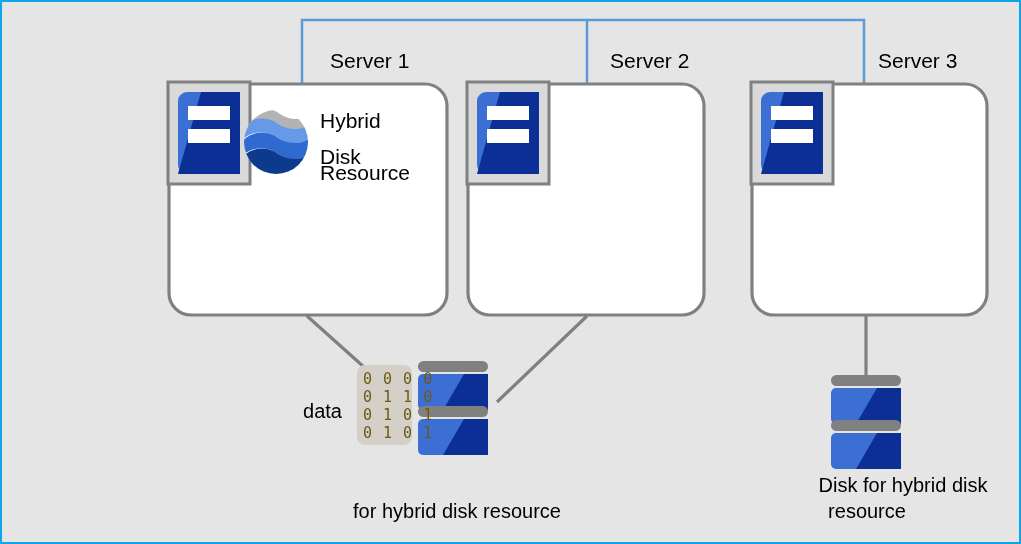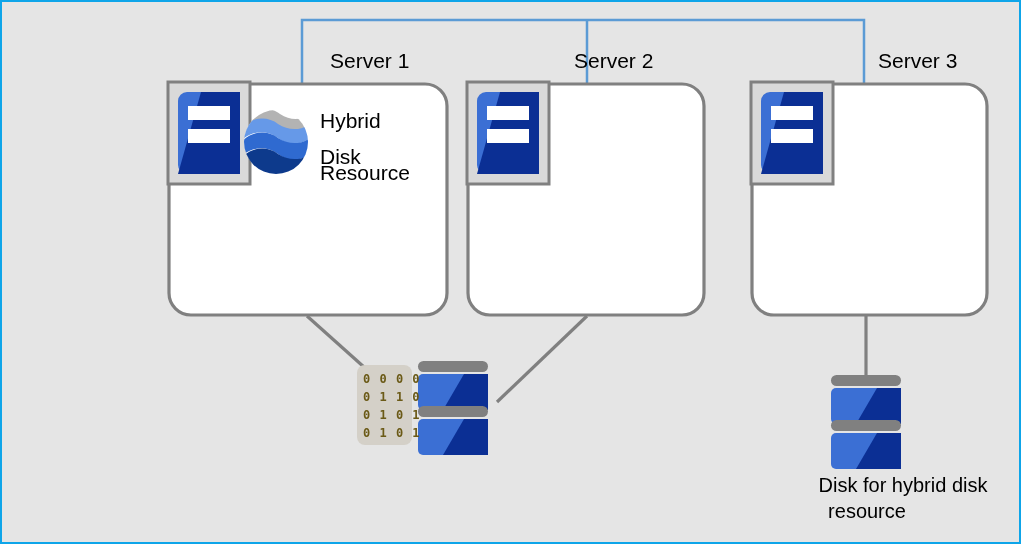--- a/index.html
+++ b/index.html
@@ -33,22 +33,22 @@
     line-height: 27px;
     white-space: pre;
   }
   .srv-label { font-size: 21px; }
   .res-label { font-size: 21px; line-height: 27px; }
   .caption { font-size: 20px; line-height: 26px; text-align: center; }
   .latest { font-size: 20px; line-height: 26px; text-align: right; }
   .binary-text {
     position: absolute;
     font-family: "DejaVu Sans Mono", monospace;
-    font-size: 12px;
-    font-weight: bold;
+    font-size: 15px;
+    font-weight: normal;
     line-height: 16px;
     letter-spacing: 1px;
     color: #6b5a17;
     white-space: pre;
   }
 </style>
 </head>
 <body>
 
 <div id="canvas">
@@ -140,30 +140,32 @@
       <rect x="829" y="373" width="70" height="11" rx="5.5" ry="5.5" fill="#808080"></rect>
       <rect x="829" y="386" width="70" height="36" rx="5" ry="5" fill="#3b6fd4"></rect>
       <path d="M875,386 L899,386 L899,422 L854,422 Z" fill="#0b2f94"></path>
       <rect x="829" y="418" width="70" height="11" rx="5.5" ry="5.5" fill="#808080"></rect>
       <rect x="829" y="431" width="70" height="36" rx="5" ry="5" fill="#3b6fd4"></rect>
       <path d="M875,431 L899,431 L899,467 L854,467 Z" fill="#0b2f94"></path>
     </g>
   </svg>
 
   <div class="label srv-label" style="left:328px; top:45px;">Server 1</div>
-  <div class="label srv-label" style="left:572px; top:45px;">Server 2</div>
+  <div class="label srv-label" style="left:608px; top:45px;">Server 2</div>
   <div class="label srv-label" style="left:876px; top:45px;">Server 3</div>
 
   <div class="label res-label" style="left:318px; top:105px;">Hybrid</div>
   <div class="label res-label" style="left:318px; top:141px;">Disk</div>
   <div class="label res-label" style="left:318px; top:157px;">Resource</div>
 
+  <div class="label latest" style="left:248px; top:396px; width:92px;">data</div>
 
   <div class="binary-text" style="left:361px; top:369px;">0 0 0 0</div>
   <div class="binary-text" style="left:361px; top:387px;">0 1 1 0</div>
   <div class="binary-text" style="left:361px; top:405px;">0 1 0 1</div>
   <div class="binary-text" style="left:361px; top:423px;">0 1 0 1</div>
 
+  <div class="label caption" style="left:300px; top:496px; width:310px;">for hybrid disk resource</div>
 
   <div class="label caption" style="left:776px; top:470px; width:250px;">Disk for hybrid disk</div>
   <div class="label caption" style="left:740px; top:496px; width:250px;">resource</div>
 
 </div>
 
 </body></html>

